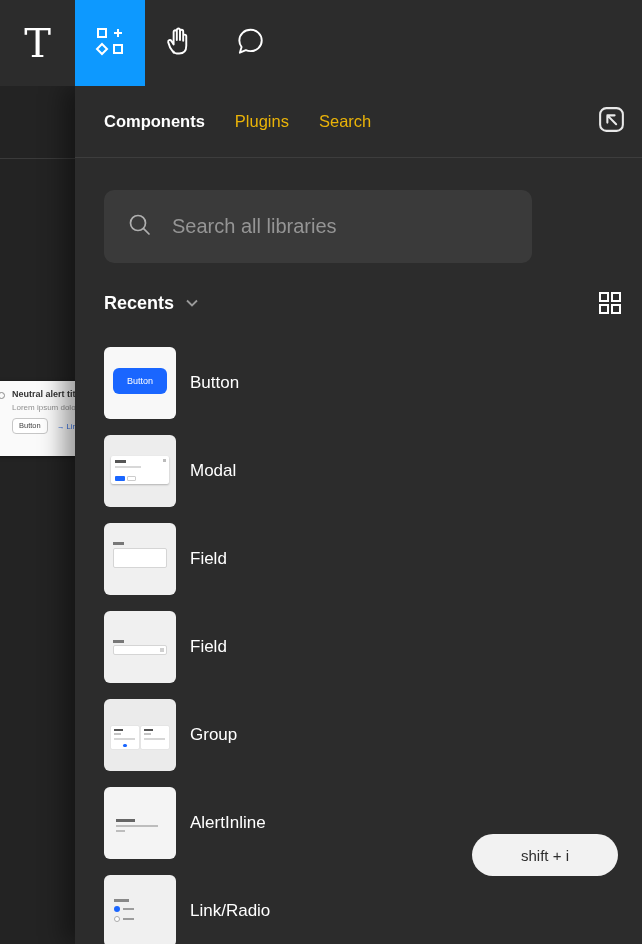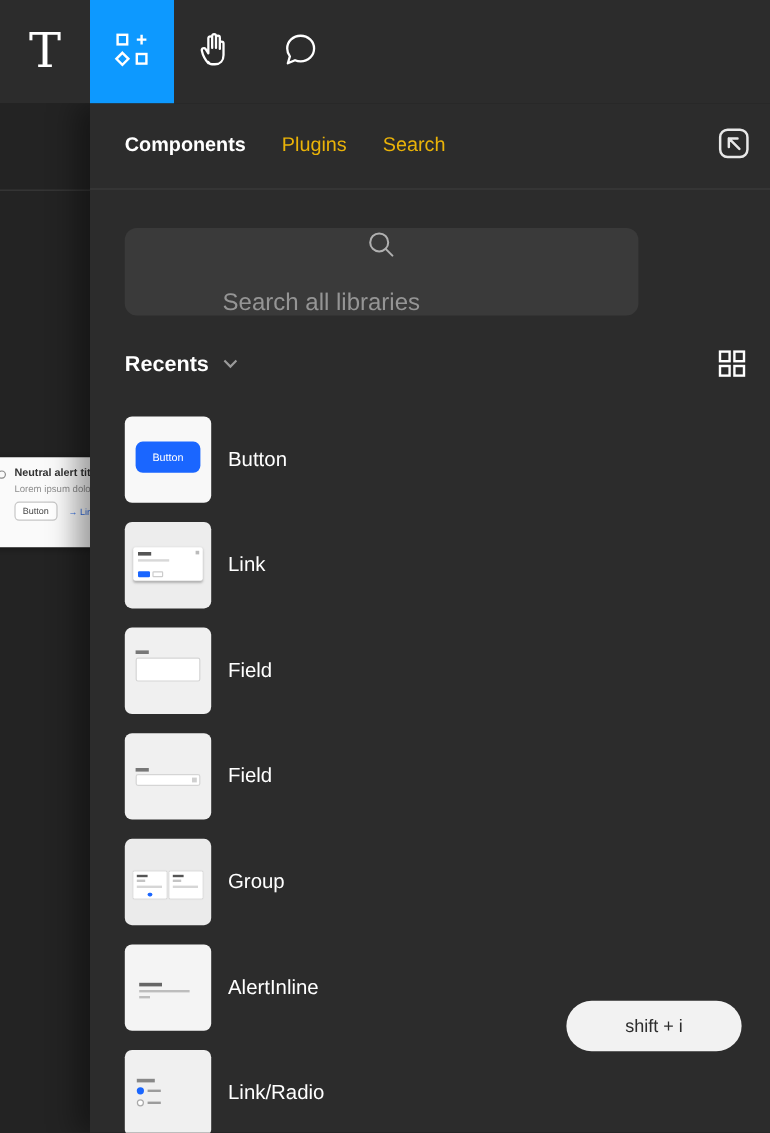--- a/index.html
+++ b/index.html
@@ -53,21 +53,21 @@
   }
   .tabs { display:flex; gap:30px; align-items:center; }
   .tab { font-size:16.5px; color:#eab308; cursor:pointer; }
   .tab.active { color:#fff; font-weight:bold; }
   .header-spacer { flex:1; }
   .open-btn { width:32px; height:32px; display:flex; align-items:center; justify-content:center; cursor:pointer; }
 
   .search {
     position:absolute; left:29px; top:104px; width:428px; height:73px;
     background:#3a3a3a; border-radius:10px;
-    display:flex; align-items:center; padding:0 22px; gap:18px;flex-direction:column;
+    display:flex; align-items:center; padding:0 22px; gap:18px;
   }
   .search input {
     flex:1; background:transparent; border:none; outline:none;
     font-size:20px; color:#e5e5e5; font-family:"Liberation Sans", sans-serif;
   }
   .search input::placeholder { color:#959595; opacity:1; }
 
   .section-row {
     position:absolute; left:29px; top:204px; width:518px; height:26px;
     display:flex; align-items:center;
@@ -237,21 +237,21 @@
     <div class="row">
       <div class="thumb t-modal">
         <div class="mini-modal">
           <div class="mm-title"></div>
             <div class="mm-close"></div>
             <div class="mm-line"></div>
           <div class="mm-btn-blue"></div>
             <div class="mm-btn-gray"></div>
         </div>
       </div>
-      <span class="row-label">Link</span>
+      <span class="row-label">Modal</span>
     </div>
 
     <div class="row">
       <div class="thumb t-field">
         <div>
           <div class="mf-label" style="top:19px;"></div>
           <div class="mf-input" style="top:25px; height:20px;"></div>
         </div>
       </div>
       <span class="row-label">Field</span>

